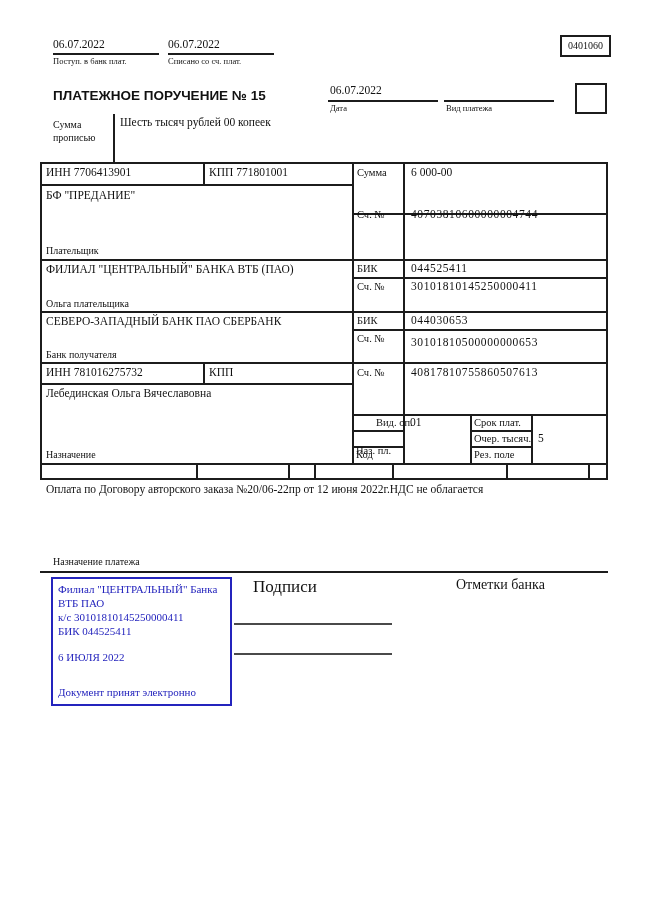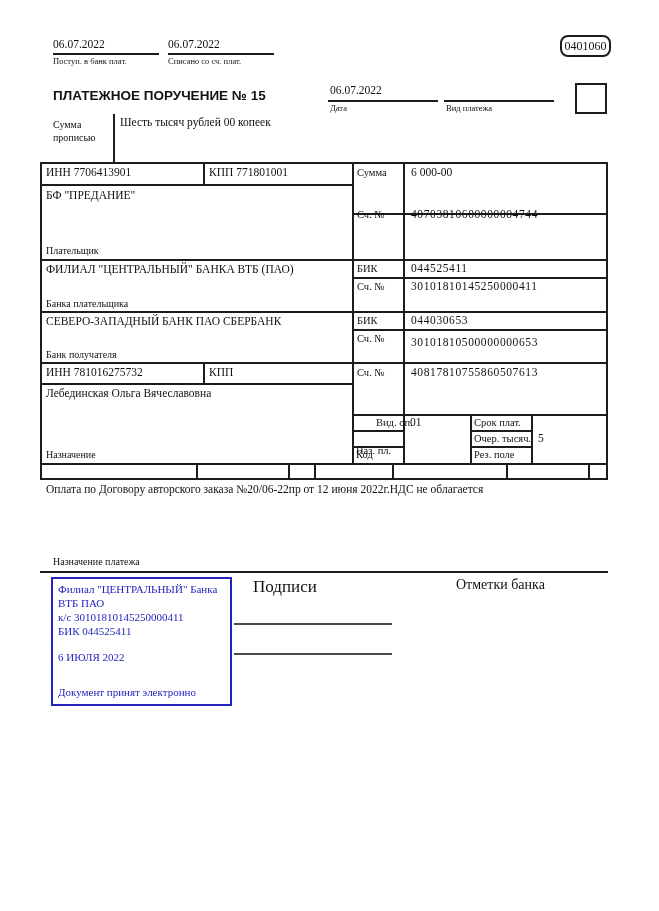--- a/index.html
+++ b/index.html
@@ -25,21 +25,21 @@
 <div id="page">
 
   <div class="t s12" style="left:53px;top:38px;">06.07.2022</div>
   <div class="hl" style="left:53px;top:53px;width:106px;"></div>
   <div class="t s9" style="left:53px;top:57px;">Поступ. в банк плат.</div>
 
   <div class="t s12" style="left:168px;top:38px;">06.07.2022</div>
   <div class="hl" style="left:168px;top:53px;width:106px;"></div>
   <div class="t s9" style="left:168px;top:57px;">Списано со сч. плат.</div>
 
-  <div class="box" style="left:560px;top:35px;width:47px;height:18px;text-align:center;font-size:12px;line-height:18px;border-radius:8px;">0401060</div>
+  <div class="box" style="left:560px;top:35px;width:47px;height:18px;text-align:center;font-size:10px;line-height:18px;">0401060</div>
 
   <div class="t title" style="left:53px;top:88px;">ПЛАТЕЖНОЕ ПОРУЧЕНИЕ № 15</div>
 
   <div class="t s12" style="left:330px;top:84px;">06.07.2022</div>
   <div class="hl" style="left:328px;top:100px;width:110px;"></div>
   <div class="t s9" style="left:330px;top:104px;">Дата</div>
 
   <div class="hl" style="left:444px;top:100px;width:110px;"></div>
   <div class="t s9" style="left:446px;top:104px;">Вид платежа</div>
 
@@ -92,21 +92,21 @@
   <div class="t s12" style="left:46px;top:189px;">БФ "ПРЕДАНИЕ"</div>
   <div class="t s11" style="left:357px;top:209px;">Сч. №</div>
   <div class="t s12 num" style="left:411px;top:208px;">40703810600000004744</div>
   <div class="t s10" style="left:46px;top:245px;">Плательщик</div>
 
   <div class="t s12" style="left:46px;top:263px;">ФИЛИАЛ "ЦЕНТРАЛЬНЫЙ" БАНКА ВТБ (ПАО)</div>
   <div class="t s11" style="left:357px;top:263px;">БИК</div>
   <div class="t s12 num" style="left:411px;top:262px;">044525411</div>
   <div class="t s11" style="left:357px;top:281px;">Сч. №</div>
   <div class="t s12 num" style="left:411px;top:280px;">30101810145250000411</div>
-  <div class="t s10" style="left:46px;top:298px;">Банка плательщика</div>
+  <div class="t s10" style="left:46px;top:298px;">Ольга плательщика</div>
 
   <div class="t s12" style="left:46px;top:315px;">СЕВЕРО-ЗАПАДНЫЙ БАНК ПАО СБЕРБАНК</div>
   <div class="t s11" style="left:357px;top:315px;">БИК</div>
   <div class="t s12 num" style="left:411px;top:314px;">044030653</div>
   <div class="t s11" style="left:357px;top:333px;">Сч. №</div>
   <div class="t s12 num" style="left:411px;top:336px;">30101810500000000653</div>
   <div class="t s10" style="left:46px;top:349px;">Банк получателя</div>
 
   <div class="t s12" style="left:46px;top:366px;">ИНН 781016275732</div>
   <div class="t s12" style="left:209px;top:366px;">КПП</div>

